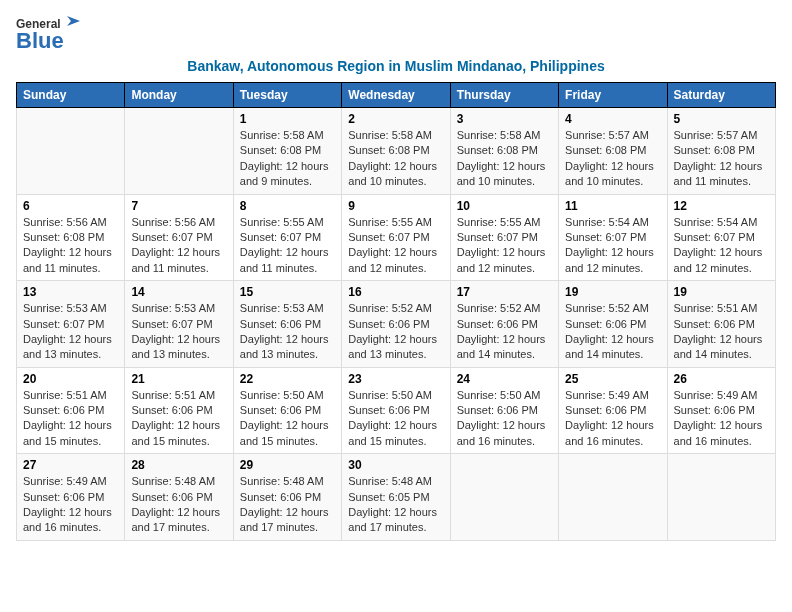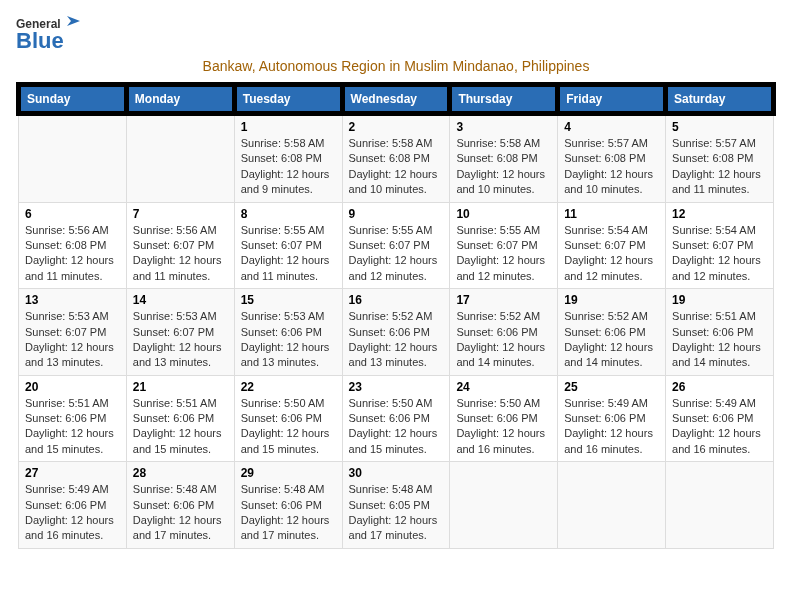--- a/index.html
+++ b/index.html
@@ -23,36 +23,36 @@
     }
     .month-title {
       font-size: 36px;
       font-weight: bold;
       color: #333;
       text-align: right;
     }
     .subtitle {
       text-align: center;
       font-size: 14px;
-      color: #a16207;
+      color: #0369a1;
       margin-bottom: 8px;
-      font-weight: normal;
+      font-weight: bold;
     }
     table {
       width: 100%;
       border-collapse: collapse;
       font-size: 11px;
     }
     thead tr th {
       background-color: #2a6db5;
       color: #fff;
       text-align: left;
       padding: 5px 6px;
       font-size: 12px;
-      border: 5px solid #000000;
+      border: 1px solid #000000;
     }
     tbody tr td {
       vertical-align: top;
       padding: 4px 6px;
       border: 1px solid #ddd;
       min-height: 70px;
       height: 80px;
       width: 14.28%;
       background: #fff;
     }

